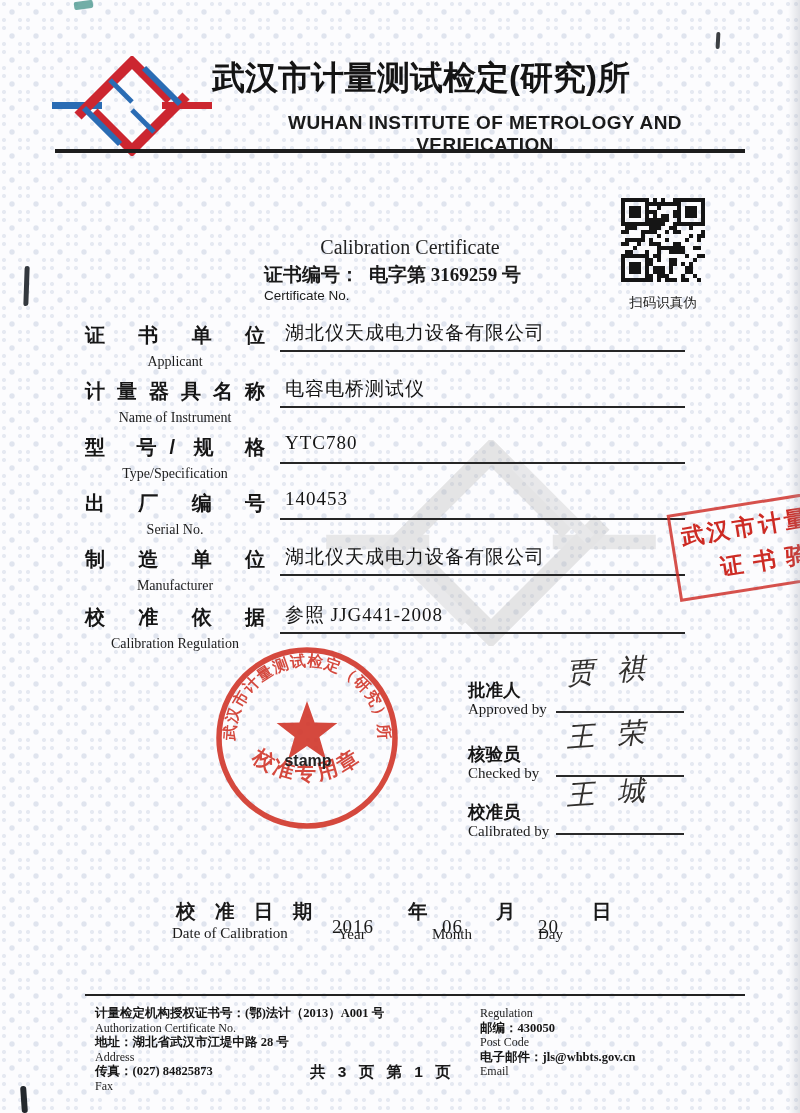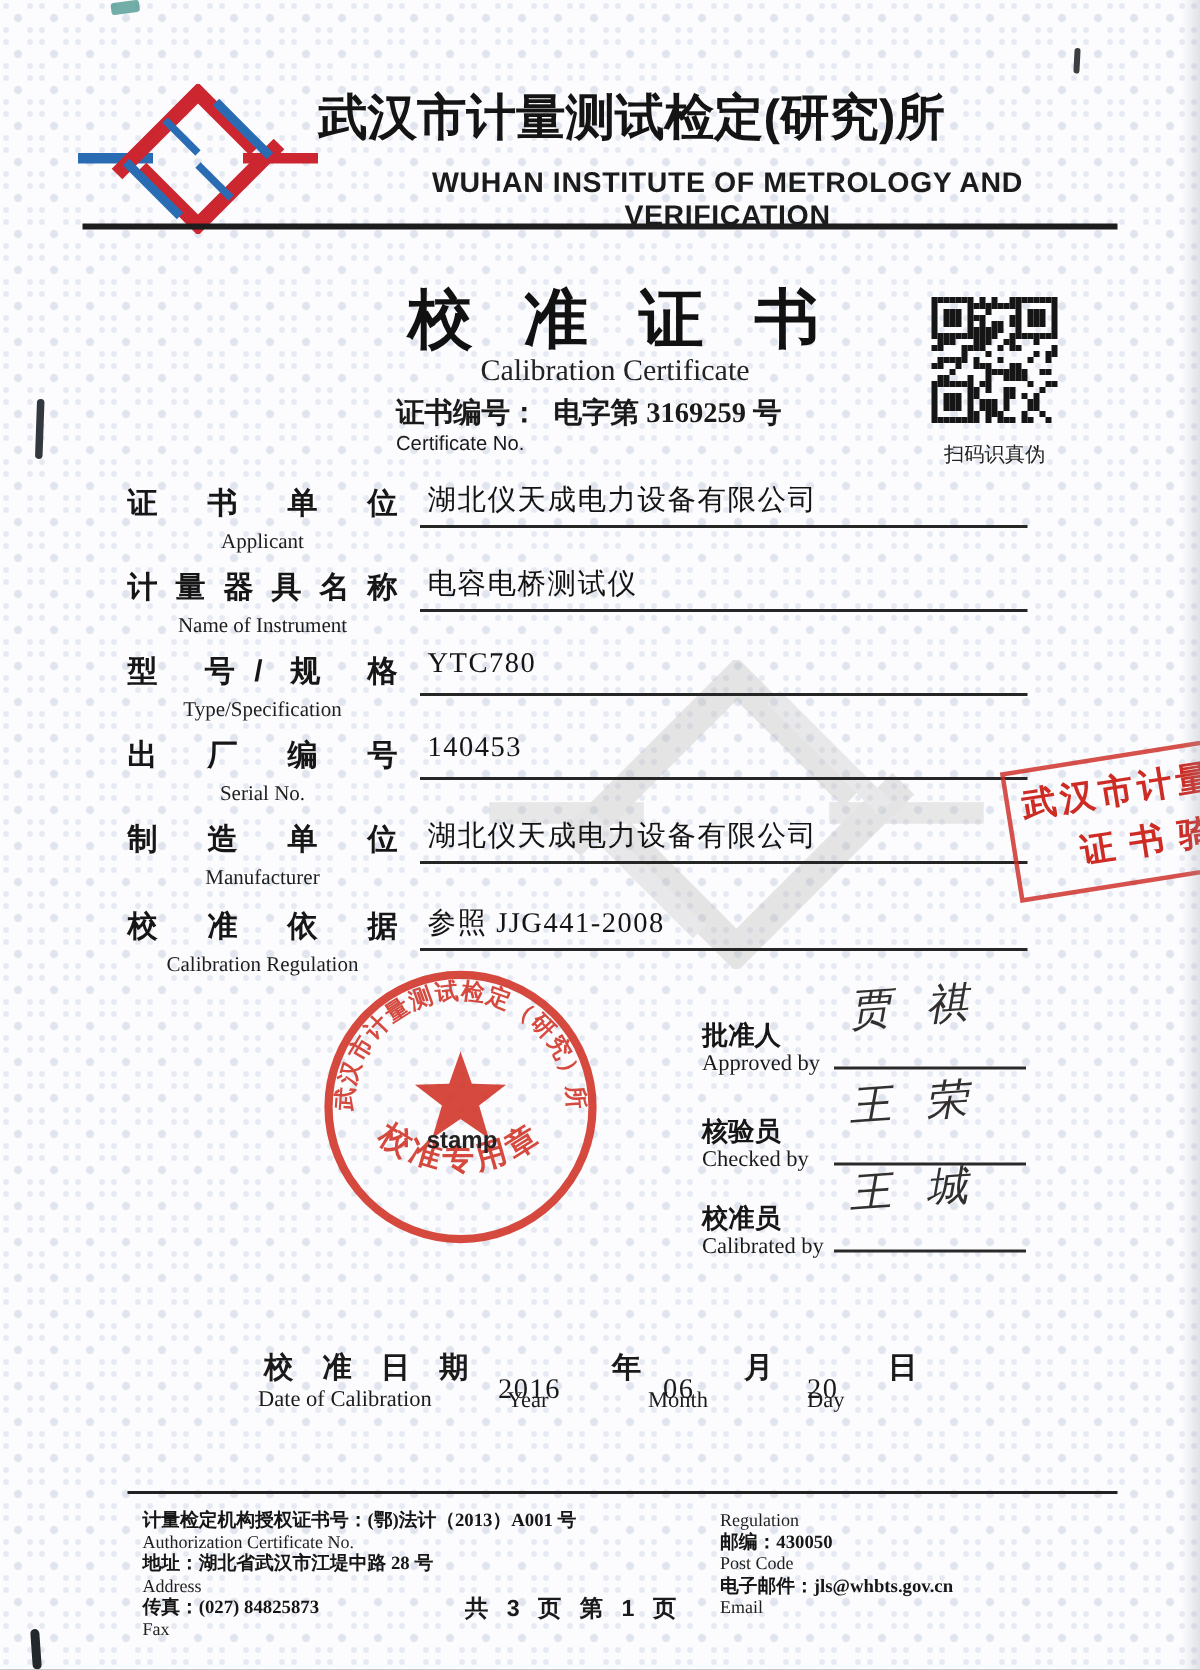--- a/index.html
+++ b/index.html
@@ -95,21 +95,20 @@
     <path d="M134,40 L80,94 L42,56" stroke="#cc2630" stroke-width="10" fill="none"></path>
     <path d="M92,12 L128,48" stroke="#2a6cb4" stroke-width="6" fill="none"></path>
     <path d="M68,88 L32,52" stroke="#2a6cb4" stroke-width="6" fill="none"></path>
     <path d="M58,24 L80,46" stroke="#2a6cb4" stroke-width="5" fill="none"></path>
     <path d="M102,76 L80,54" stroke="#2a6cb4" stroke-width="5" fill="none"></path>
   </svg>
   <div class="abs" id="org-cn">武汉市计量测试检定(研究)所</div>
   <div class="abs" id="org-en">WUHAN INSTITUTE OF METROLOGY AND VERIFICATION</div>
   <div class="abs" id="head-rule"></div>
 
-  <div class="abs" id="title-cn">校准证书</div>
   <div class="abs serif" id="title-en">Calibration Certificate</div>
   <div class="abs" id="certno">
     <b>证书编号：</b><span class="serif">电字第 3169259 号</span>
   </div>
   <div class="abs" id="certno-en">Certificate No.</div>
 
   <div class="abs" id="qr">
       <i style="left:0px;top:0px"></i>
       <i style="left:4px;top:0px"></i>
       <i style="left:8px;top:0px"></i>

